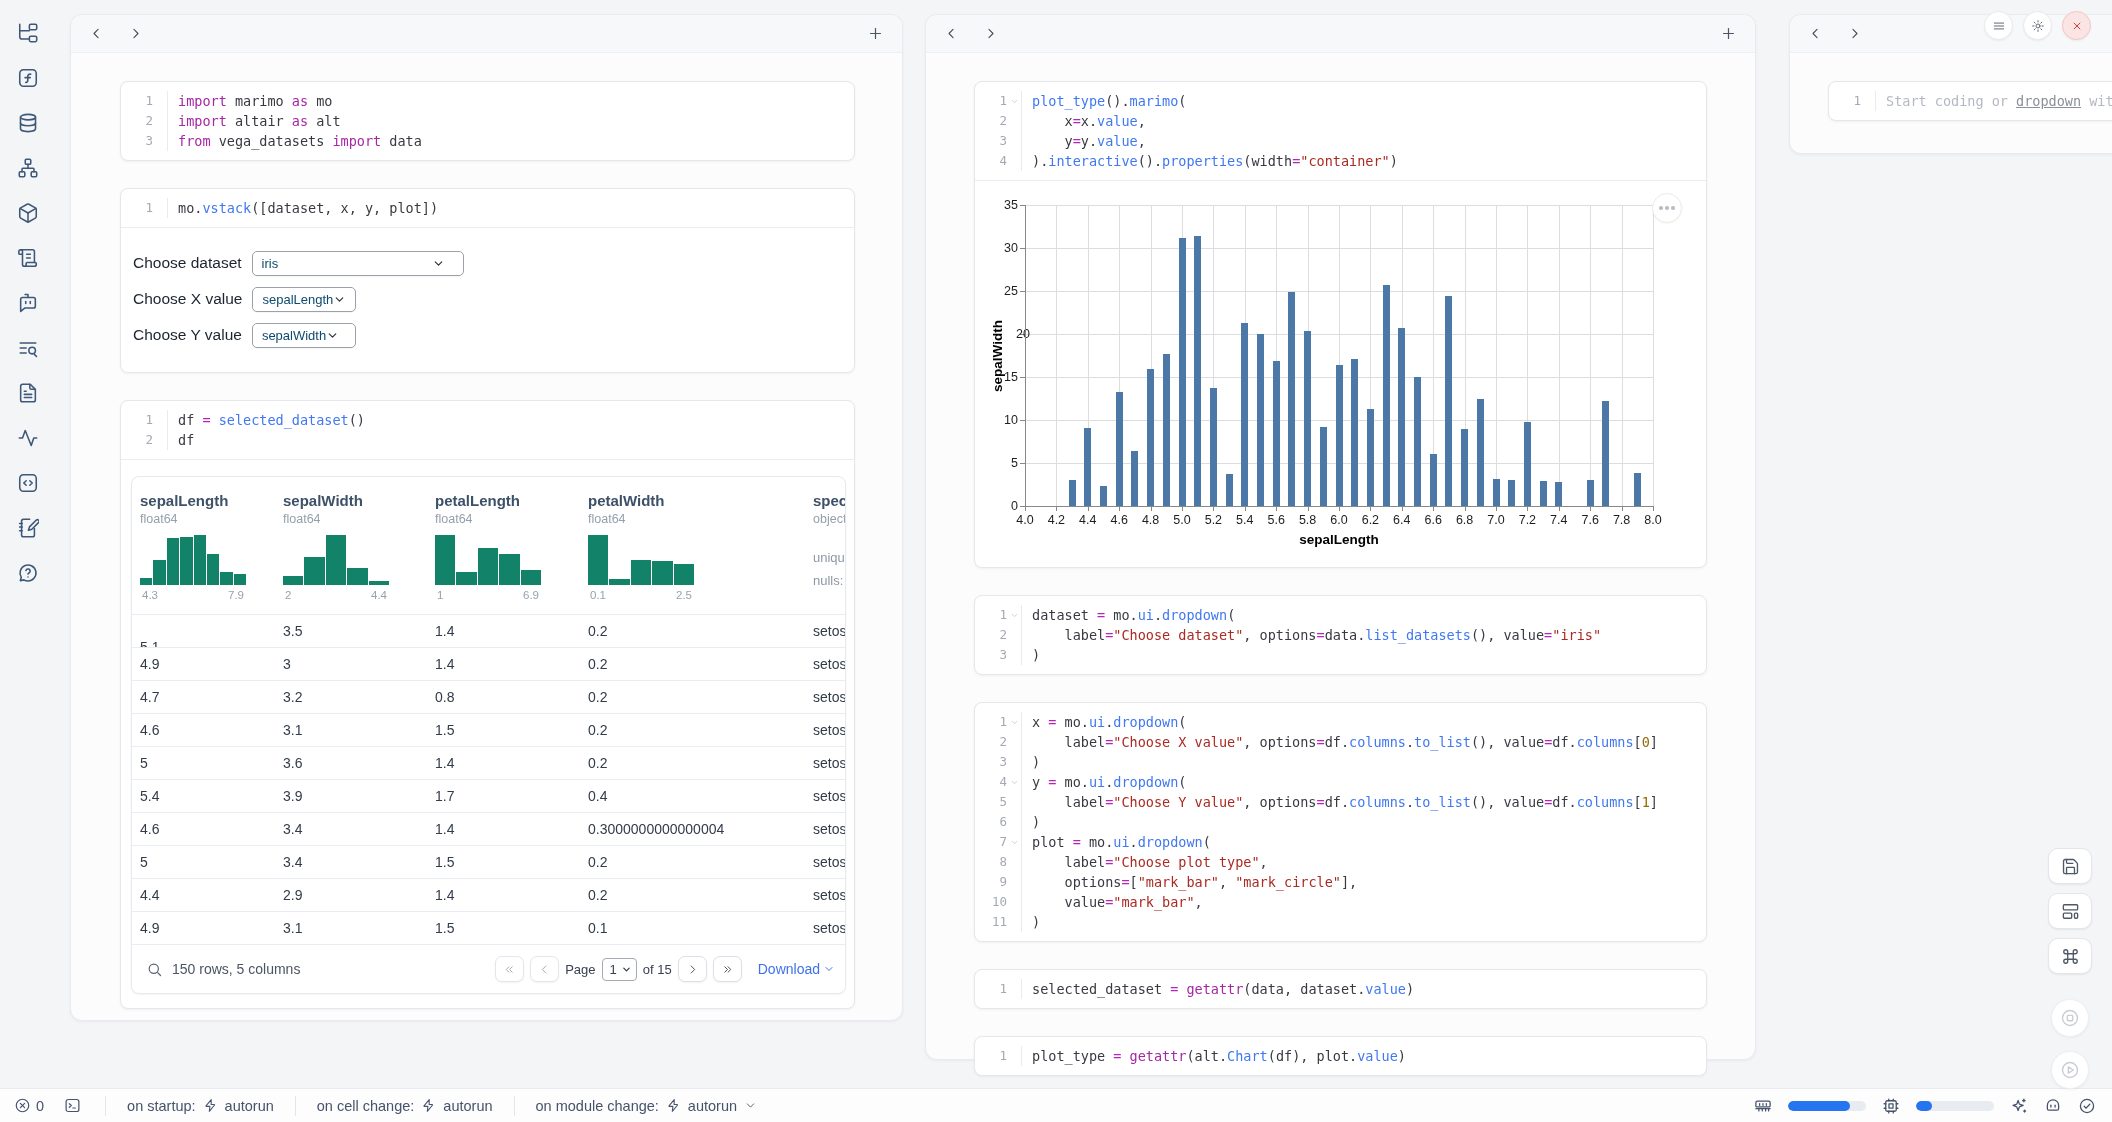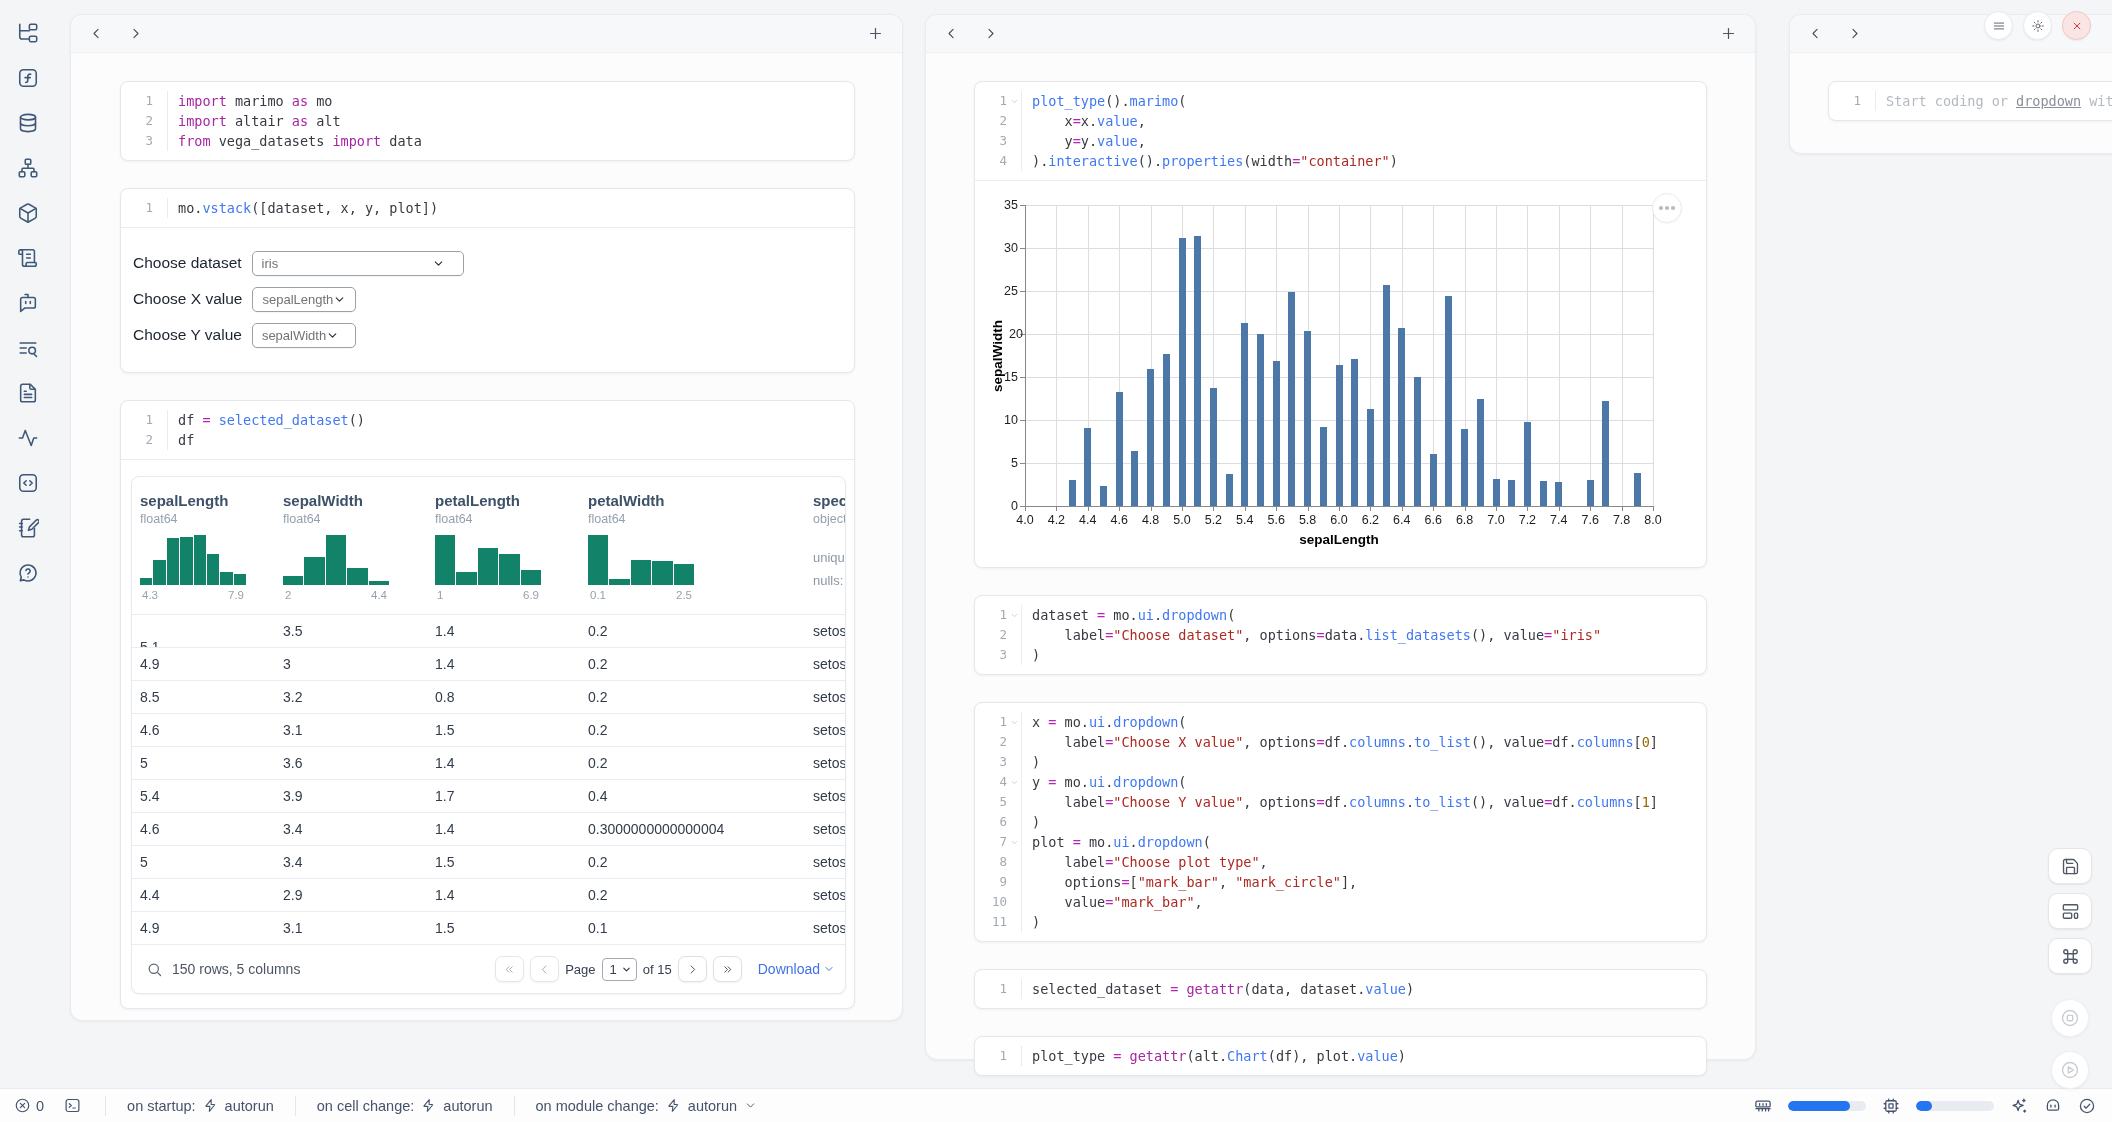--- a/index.html
+++ b/index.html
@@ -39,21 +39,21 @@
   .tk-fn  { color:#4078f2; }
   .tk-str { color:#ab2a22; }
   .tk-num { color:#986801; }
   .tk-op  { color:#b625b6; }
   .cell-divider { border-top:1px solid #ececf0; }
 
   
   .cell-output { padding:12px 14px 14px 12px; }
   .ctl-row { display:flex; align-items:center; gap:10px; height:26px; margin:10px 0; }
   .ctl-label { font-size:15.5px; color:#1c2430; }
-  .sel { display:inline-flex; align-items:center; justify-content:space-between; border:1.2px solid #9aa1a8; border-radius:5px; height:25px; padding:0 18px 0 9px; font-size:13px; color:#737373; background:#fff; cursor:pointer; box-shadow:0 1px 1px rgba(0,0,0,.04); }
+  .sel { display:inline-flex; align-items:center; justify-content:space-between; border:1.2px solid #9aa1a8; border-radius:5px; height:25px; padding:0 18px 0 9px; font-size:13px; color:#0c4a6e; background:#fff; cursor:pointer; box-shadow:0 1px 1px rgba(0,0,0,.04); }
   .sel svg { width:13px; height:13px; color:#2c3340; stroke-width:2.2; }
 
   
   .tbl { margin:16px 8px 14px 10px; border:1px solid #e6e9ee; border-radius:8px; box-shadow:0 1px 2px rgba(0,0,0,.05); overflow:hidden; background:#fff; }
   .tbl-head { display:flex; padding:15px 0 13px 8px; }
   .tcol { flex:none; cursor:pointer; }
   .tname { font-size:15px; font-weight:bold; color:#3d5168; }
   .tdtype { font-size:12.5px; color:#95a0ad; margin-top:3px; }
   .thist { width:106px; height:50px; display:flex; align-items:flex-end; gap:1px; margin-top:9px; }
   .thist i { display:block; background:#128269; flex:1; }
@@ -411,21 +411,21 @@
                 <span style="width: 120px;">setosa</span>
               </div>
               <div class="trow">
                 <span style="width: 143px;">4.9</span>
                 <span style="width: 152px;">3</span>
                 <span style="width: 153px;">1.4</span>
                 <span style="width: 225px;">0.2</span>
                 <span style="width: 120px;">setosa</span>
               </div>
               <div class="trow">
-                <span style="width: 143px;">8.5</span>
+                <span style="width: 143px;">4.7</span>
                 <span style="width: 152px;">3.2</span>
                 <span style="width: 153px;">0.8</span>
                 <span style="width: 225px;">0.2</span>
                 <span style="width: 120px;">setosa</span>
               </div>
               <div class="trow">
                 <span style="width: 143px;">4.6</span>
                 <span style="width: 152px;">3.1</span>
                 <span style="width: 153px;">1.5</span>
                 <span style="width: 225px;">0.2</span>
@@ -646,21 +646,21 @@
               <span class="tickmark" style="left:31px;top:272.0px;width:5px;height:1px"></span>
               <span class="yt" style="left:3px;top:265.0px">5</span>
               <span class="gl" style="left:36px;top:229.0px;width:628px;height:1px"></span>
               <span class="tickmark" style="left:31px;top:229.0px;width:5px;height:1px"></span>
               <span class="yt" style="left:3px;top:222.0px">10</span>
               <span class="gl" style="left:36px;top:186.0px;width:628px;height:1px"></span>
               <span class="tickmark" style="left:31px;top:186.0px;width:5px;height:1px"></span>
               <span class="yt" style="left:3px;top:179.0px">15</span>
               <span class="gl" style="left:36px;top:143.0px;width:628px;height:1px"></span>
               <span class="tickmark" style="left:31px;top:143.0px;width:5px;height:1px"></span>
-              <span class="yt" style="left:8px;top:136.0px">20</span>
+              <span class="yt" style="left:15px;top:136.0px">20</span>
               <span class="gl" style="left:36px;top:100.0px;width:628px;height:1px"></span>
               <span class="tickmark" style="left:31px;top:100.0px;width:5px;height:1px"></span>
               <span class="yt" style="left:3px;top:93.0px">25</span>
               <span class="gl" style="left:36px;top:57.0px;width:628px;height:1px"></span>
               <span class="tickmark" style="left:31px;top:57.0px;width:5px;height:1px"></span>
               <span class="yt" style="left:3px;top:50.0px">30</span>
               <span class="gl" style="left:36px;top:14.0px;width:628px;height:1px"></span>
               <span class="tickmark" style="left:31px;top:14.0px;width:5px;height:1px"></span>
               <span class="yt" style="left:3px;top:7.0px">35</span>
               <span class="domline" style="left:36px;top:14px;width:1px;height:301px"></span>

